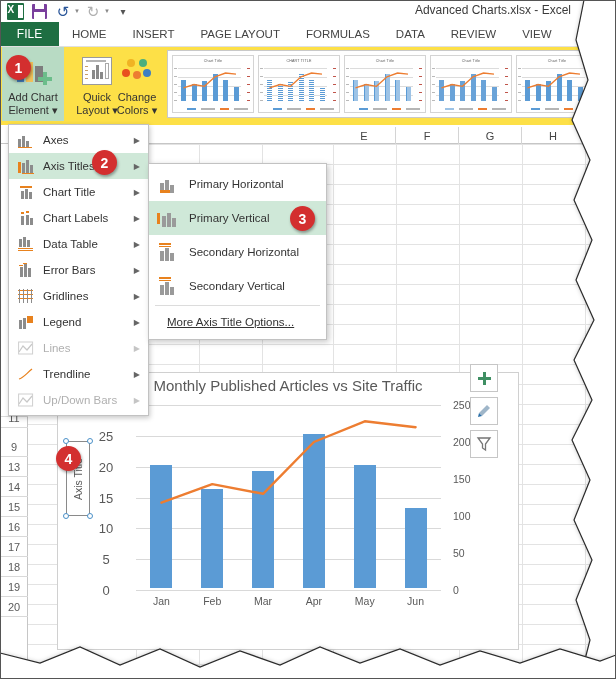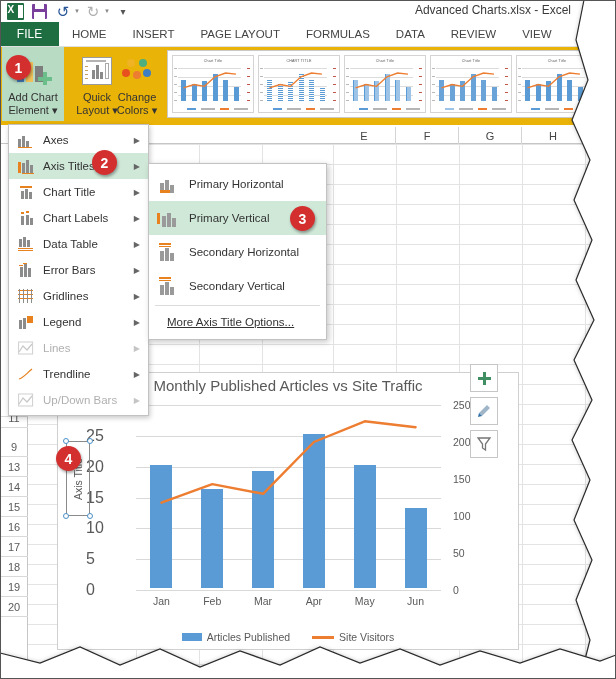--- a/index.html
+++ b/index.html
@@ -36,21 +36,21 @@
   .tab-file {
     position: absolute; left: 0; top: 0; width: 59px; height: 24px;
     background: #1e6e42; color: #fff; font-size: 12px;
     display: flex; align-items: center; justify-content: center;
   }
   .tabs { position: absolute; left: 59px; top: 0; height: 24px; display: flex; align-items: center; }
   .tab { font-size: 11.5px; color: #444; padding: 0 13px; height: 24px; display: flex; align-items: center; }
   .ribbon-underline { position: absolute; left: 0; top: 46px; width: 616px; height: 1px; background: #e0e0e0; }
 
   
-  .ribbon { position: absolute; left: 0; top: 47px; width: 616px; height: 78px; background: #eab308; }
+  .ribbon { position: absolute; left: 0; top: 47px; width: 616px; height: 78px; background: #fde047; }
   .rgroup { position: absolute; top: 0; height: 76px; }
   .btn-big {
     width: 62px; height: 74px; display: flex; flex-direction: column;
     align-items: center; padding-top: 4px; background: #b8dbc4;
   }
   .btn-big.plain { background: transparent; }
   .btn-lbl { font-size: 11px; color: #333; text-align: center; line-height: 13px; }
   .ico-box { height: 40px; display: flex; align-items: center; justify-content: center; position: relative; }
 
   
@@ -138,21 +138,21 @@
   .sci i { position: absolute; bottom: 0; background: #9a9a9a; display: block; }
   .sci .obar { background: #e8821e; }
 
   
   .chart {
     position: absolute; left: 57px; top: 372px; width: 462px; height: 278px;
     background: #fff; border: 1px solid #d0d0d0; z-index: 20;
   }
   .chart-title { position: absolute; left: 0; right: 0; top: 4px; text-align: center; font-size: 15px; color: #595959; }
   .cgrid { position: absolute; left: 0; right: 0; height: 1px; background: #d9d9d9; }
-  .ytickL { position: absolute; right: 308px; font-size: 16px; color: #595959; text-align: left; width: 40px; transform: translateY(-50%); }
+  .ytickL { position: absolute; right: 308px; font-size: 13px; color: #595959; text-align: center; width: 40px; transform: translateY(-50%); }
   .ytickR { position: absolute; left: 312px; font-size: 10.5px; color: #595959; width: 40px; transform: translateY(-50%); }
   .xlbl { position: absolute; top: 222px; font-size: 10.5px; color: #595959; text-align: center; transform: translateX(-50%); }
   .cbar { position: absolute; bottom: 0; background: #5b9bd5; }
   .axis-title-box {
     position: absolute; left: 8px; top: 68px; width: 24px; height: 75px;
     border: 1px solid #8a8a8a; display: flex; align-items: center; justify-content: center;
   }
   .axis-title-box span {
     font-size: 10.5px; color: #595959; transform: rotate(-90deg); white-space: nowrap;
   }
@@ -571,30 +571,20 @@
       </div>
 
     <div class="axis-title-box">
       <span>Axis Title</span>
       <i class="hnd" style="left:-4px;top:-4px;"></i>
       <i class="hnd" style="right:-4px;top:-4px;"></i>
       <i class="hnd" style="left:-4px;bottom:-4px;"></i>
       <i class="hnd" style="right:-4px;bottom:-4px;"></i>
     </div>
 
-    <div class="legend">
-      <div class="lg">
-        <span class="lg-bar"></span>
-        <span class="lg-txt">Articles Published</span>
-      </div>
-      <div class="lg">
-        <span class="lg-ln"></span>
-        <span class="lg-txt">Site Visitors</span>
-      </div>
-    </div>
   </div>
 
   <div class="cbtns">
     <div class="cbtn">
       <svg width="15" height="15" viewBox="0 0 15 15">
           <rect x="6" y="1" width="3" height="13" fill="#3f8f63"></rect>
           <rect x="1" y="6" width="13" height="3" fill="#3f8f63"></rect>
         </svg>
     </div>
     <div class="cbtn">

